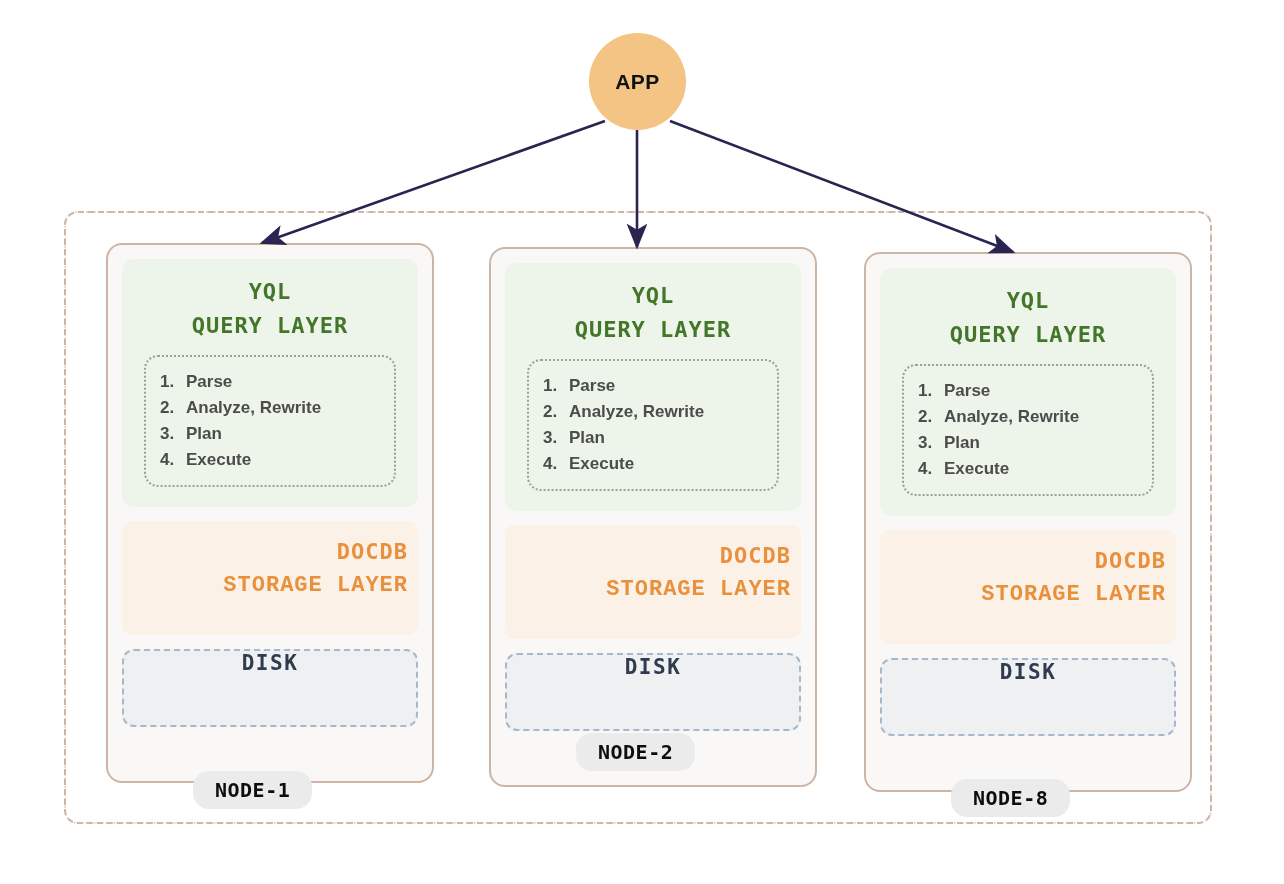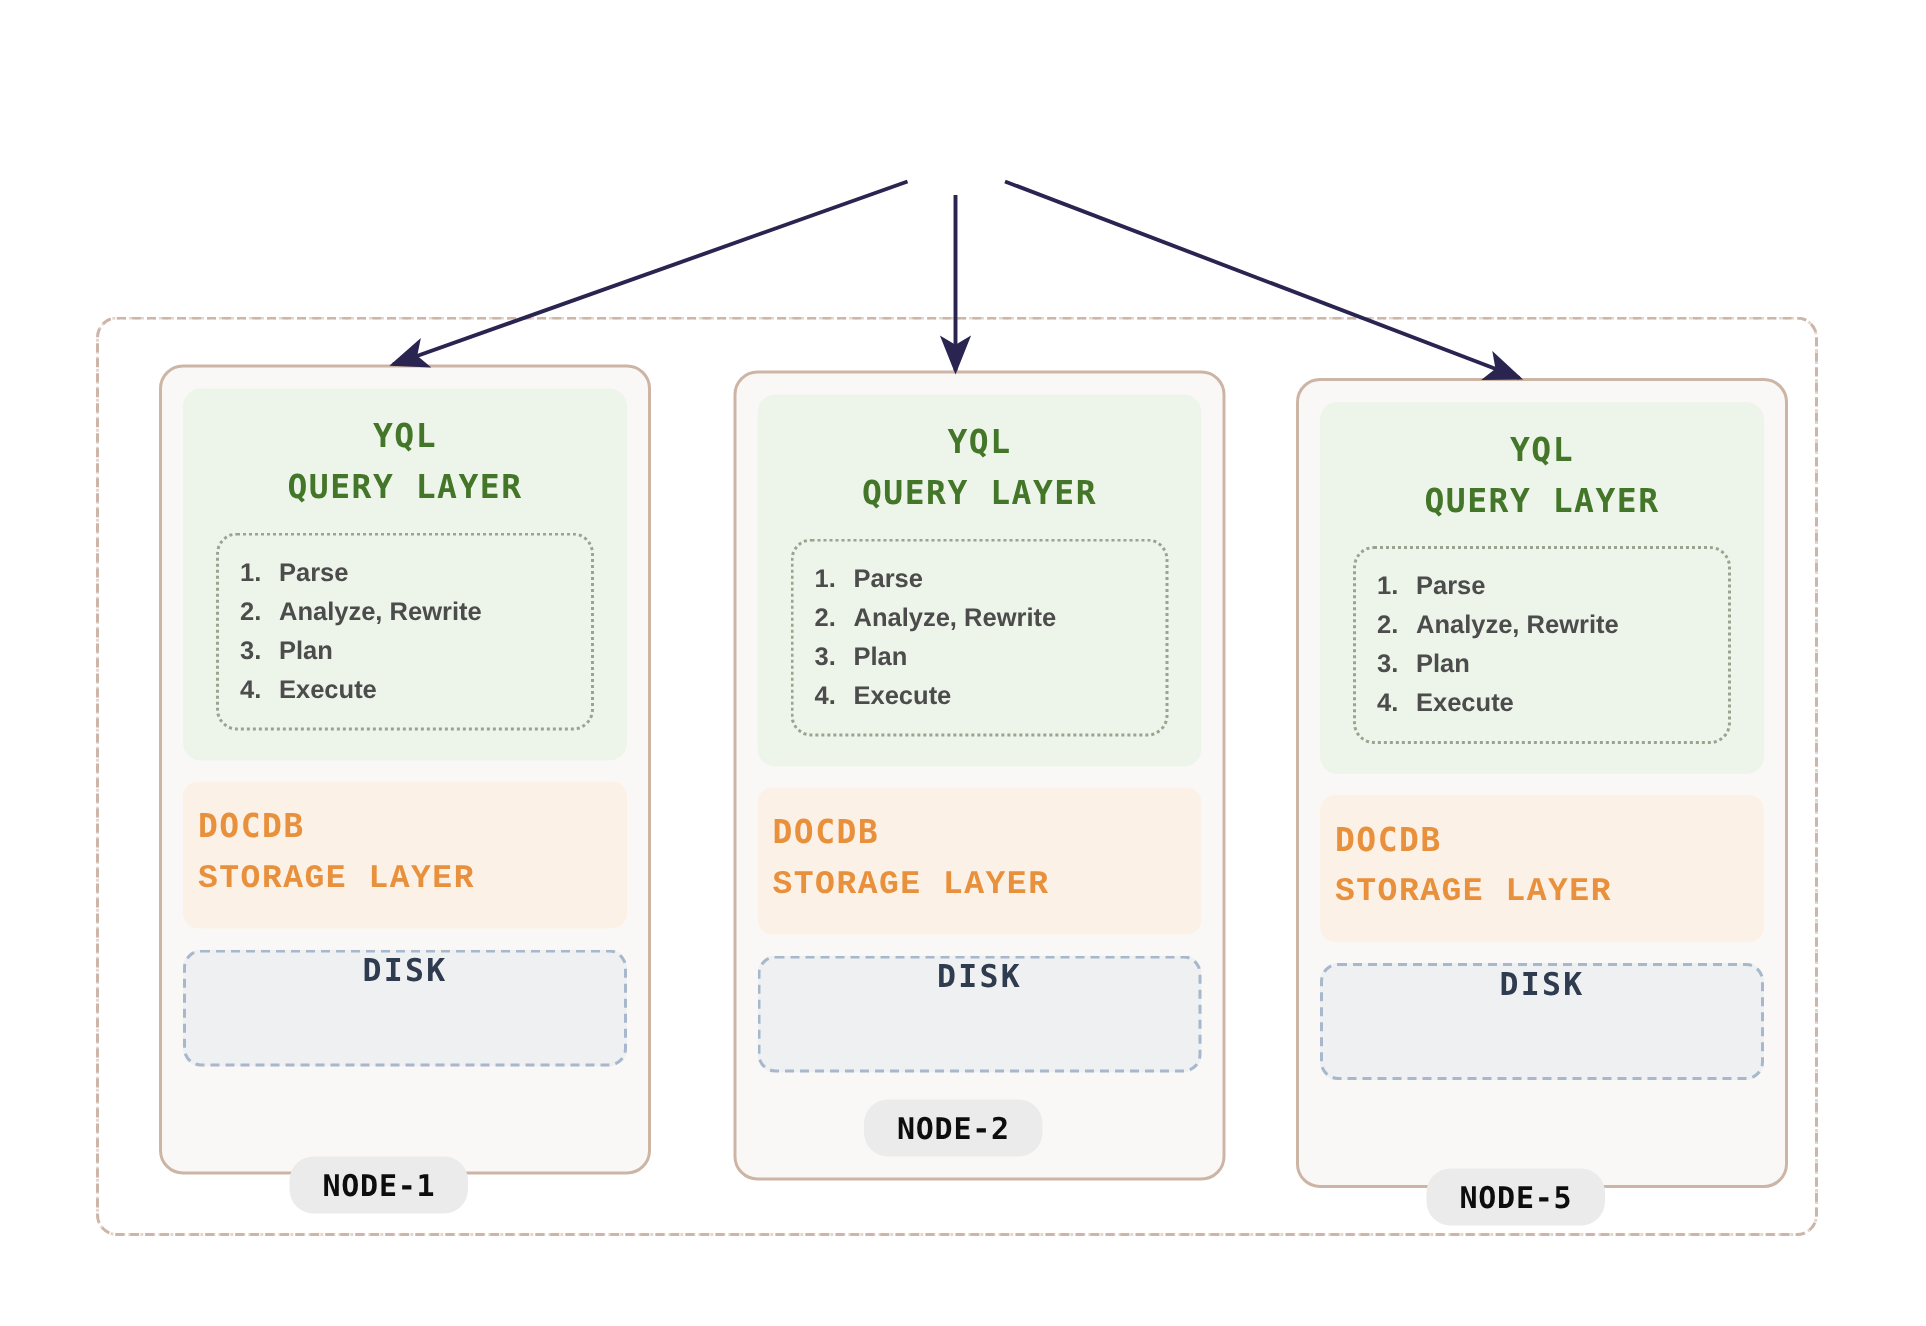--- a/index.html
+++ b/index.html
@@ -134,23 +134,23 @@
   .steps-list li .num {
     width: 26px;
     flex: 0 0 26px;
   }
 
   
   .docdb-box {
     background: #fbf1e6;
     border-radius: 10px;
     margin-top: 14px;
-    padding: 14px 10px 16px 10px;
-    box-sizing: border-box;
-    text-align: left;
+    padding: 14px 10px 32px 10px;
+    box-sizing: border-box;
+    text-align: right;
   }
   .docdb-title {
     color: #e8903c;
     font-family: "DejaVu Sans Mono", monospace;
     font-size: 22px;
     font-weight: bold;
     line-height: 1.55;
     letter-spacing: 1px;
   }
   .docdb-title .l2 { display: block; font-family: Liberation Mono, monospace; }
@@ -202,20 +202,23 @@
     <defs>
       <marker id="ah" markerWidth="11" markerHeight="11" refX="9" refY="4" orient="auto" markerUnits="strokeWidth">
         <path d="M0,0 L10,4 L0,8 L2.4,4 Z" fill="#2a2550"></path>
       </marker>
     </defs>
     <line x1="605" y1="121" x2="262" y2="243" stroke="#2a2550" stroke-width="2.6" marker-end="url(#ah)"></line>
     <line x1="637" y1="130" x2="637" y2="247" stroke="#2a2550" stroke-width="2.6" marker-end="url(#ah)"></line>
     <line x1="670" y1="121" x2="1013" y2="252" stroke="#2a2550" stroke-width="2.6" marker-end="url(#ah)"></line>
   </svg>
 
+  <div class="app-circle">
+    <span class="app-label">APP</span>
+  </div>
 
   <div class="cluster"></div>
 
   <div class="node-card node-1">
     <div class="yql-box">
       <div class="yql-title">
         <span>YQL</span>
         <span class="l2">QUERY LAYER</span>
       </div>
       <div class="steps-box">
@@ -320,15 +323,15 @@
     <div class="docdb-box">
       <div class="docdb-title">
         <span>DOCDB</span>
         <span class="l2">STORAGE LAYER</span>
       </div>
     </div>
     <div class="disk-box">
       <span class="disk-label">DISK</span>
     </div>
   </div>
-  <div class="node-badge badge-3">NODE-5</div>
+  <div class="node-badge badge-3">NODE-8</div>
 
 </div>
 
 </body></html>

